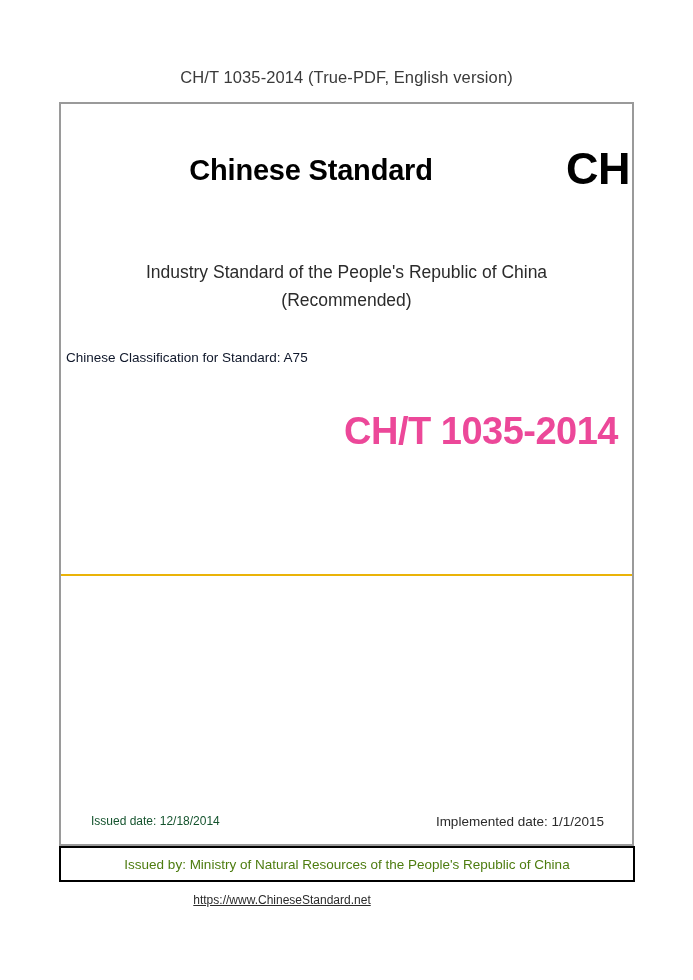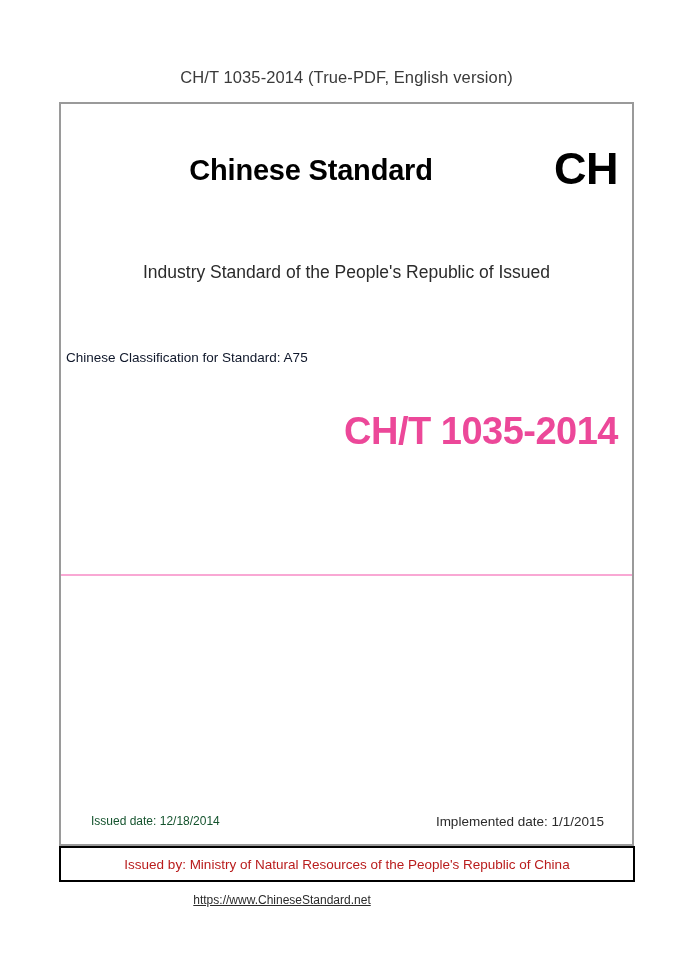--- a/index.html
+++ b/index.html
@@ -47,21 +47,21 @@
     border: 2px solid #9a9a9a;
     box-sizing: border-box;
   }
 
   .upper-section {
     position: absolute;
     left: 0;
     top: 0;
     right: 0;
     height: 472px;
-    border-bottom: 2px solid #f9a8d4;
+    border-bottom: 2px solid #eab308;
     box-sizing: border-box;
   }
 
   .title-row {
     position: absolute;
     left: 0;
     right: 0;
     top: 42px;
     height: 60px;
   }
@@ -73,21 +73,21 @@
     top: 8px;
     text-align: center;
     font-size: 29px;
     font-weight: bold;
     color: #000000;
     letter-spacing: -0.2px;
   }
 
   .ch-logo {
     position: absolute;
-    right: 14px;
+    right: 2px;
     top: 0px;
     font-size: 45px;
     font-weight: bold;
     color: #000000;
     letter-spacing: -0.5px;
     line-height: 1;
   }
 
   .industry-line {
     position: absolute;
@@ -168,21 +168,21 @@
     width: 576px;
     height: 36px;
     border: 2px solid #000000;
     box-sizing: border-box;
     display: flex;
     align-items: center;
     justify-content: center;
   }
   .issued-by-text {
     font-size: 13.5px;
-    color: #b91c1c;
+    color: #4d7c0f;
   }
 
   
   .footer-url {
     position: absolute;
     left: 0;
     top: 893px;
     width: 564px;
     text-align: center;
     font-size: 12px;
@@ -200,21 +200,22 @@
   <div class="cert-box">
 
     <div class="upper-section">
 
       <div class="title-row">
         <div class="main-title">Chinese Standard</div>
         <div class="ch-logo">CH</div>
       </div>
 
       <div class="industry-line">
-        <div>Industry Standard of the People's Republic of Issued</div>
+        <div>Industry Standard of the People's Republic of China</div>
+        <div>(Recommended)</div>
       </div>
 
       <div class="classification">Chinese Classification for Standard: A75</div>
 
       <div class="std-number">CH/T 1035-2014</div>
 
     </div>
 
     <div class="lower-section">
 

